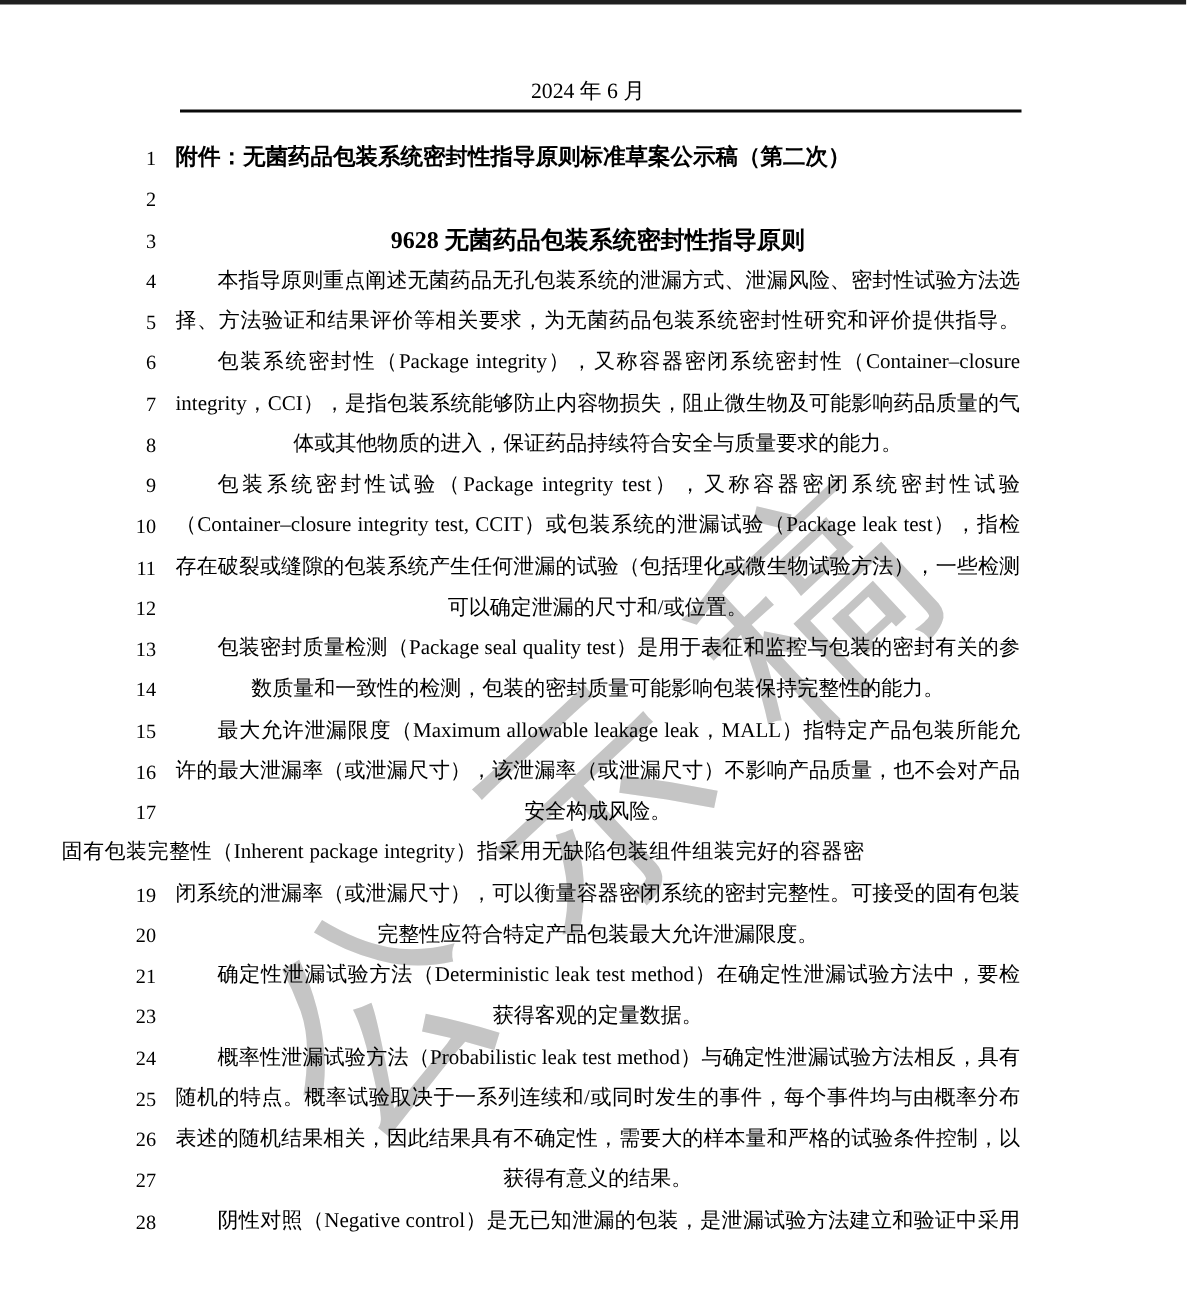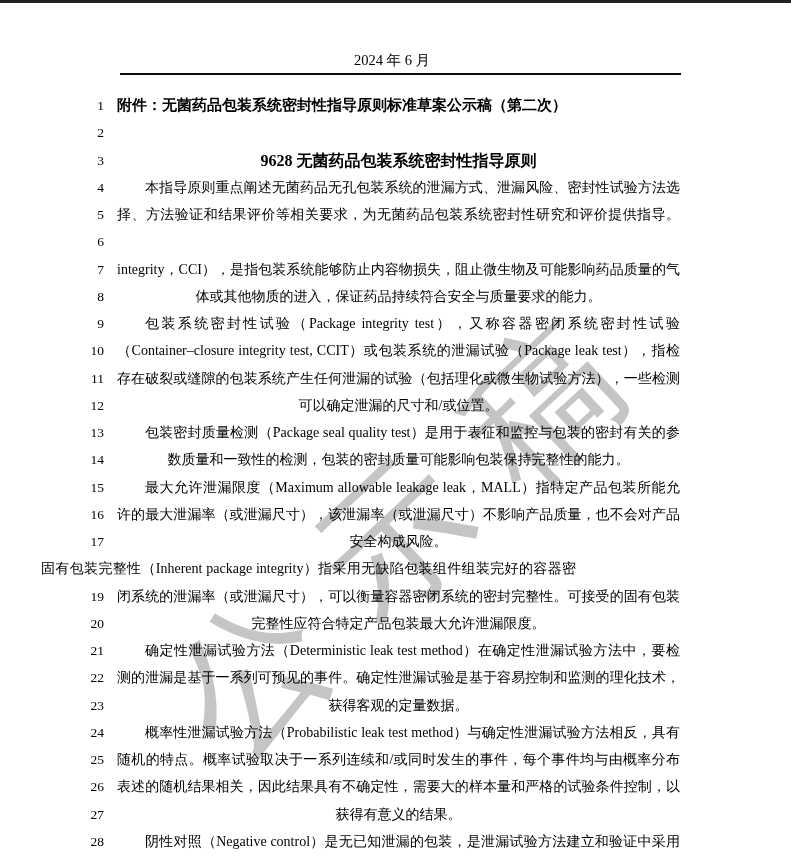--- a/index.html
+++ b/index.html
@@ -143,20 +143,21 @@
       <div class="row para-first">
         <span class="num">4</span>
         <span class="txt">本指导原则重点阐述无菌药品无孔包装系统的泄漏方式、泄漏风险、密封性试验方法选</span>
       </div>
       <div class="row para-mid">
         <span class="num">5</span>
         <span class="txt">择、方法验证和结果评价等相关要求，为无菌药品包装系统密封性研究和评价提供指导。</span>
       </div>
       <div class="row para-first">
         <span class="num">6</span>
+        <span class="txt">包装系统密封性（Package integrity），又称容器密闭系统密封性（Container–closure</span>
       </div>
       <div class="row para-mid">
         <span class="num">7</span>
         <span class="txt">integrity，CCI），是指包装系统能够防止内容物损失，阻止微生物及可能影响药品质量的气</span>
       </div>
       <div class="row para-end">
         <span class="num">8</span>
         <span class="txt">体或其他物质的进入，保证药品持续符合安全与质量要求的能力。</span>
       </div>
       <div class="row para-first">
@@ -203,24 +204,20 @@
         <span class="txt">闭系统的泄漏率（或泄漏尺寸），可以衡量容器密闭系统的密封完整性。可接受的固有包装</span>
       </div>
       <div class="row para-end">
         <span class="num">20</span>
         <span class="txt">完整性应符合特定产品包装最大允许泄漏限度。</span>
       </div>
       <div class="row para-first">
         <span class="num">21</span>
         <span class="txt">确定性泄漏试验方法（Deterministic leak test method）在确定性泄漏试验方法中，要检</span>
       </div>
-      <div class="row para-mid">
-        <span class="num">22</span>
-        <span class="txt">测的泄漏是基于一系列可预见的事件。确定性泄漏试验是基于容易控制和监测的理化技术，</span>
-      </div>
       <div class="row para-end">
         <span class="num">23</span>
         <span class="txt">获得客观的定量数据。</span>
       </div>
       <div class="row para-first">
         <span class="num">24</span>
         <span class="txt">概率性泄漏试验方法（Probabilistic leak test method）与确定性泄漏试验方法相反，具有</span>
       </div>
       <div class="row para-mid">
         <span class="num">25</span>

